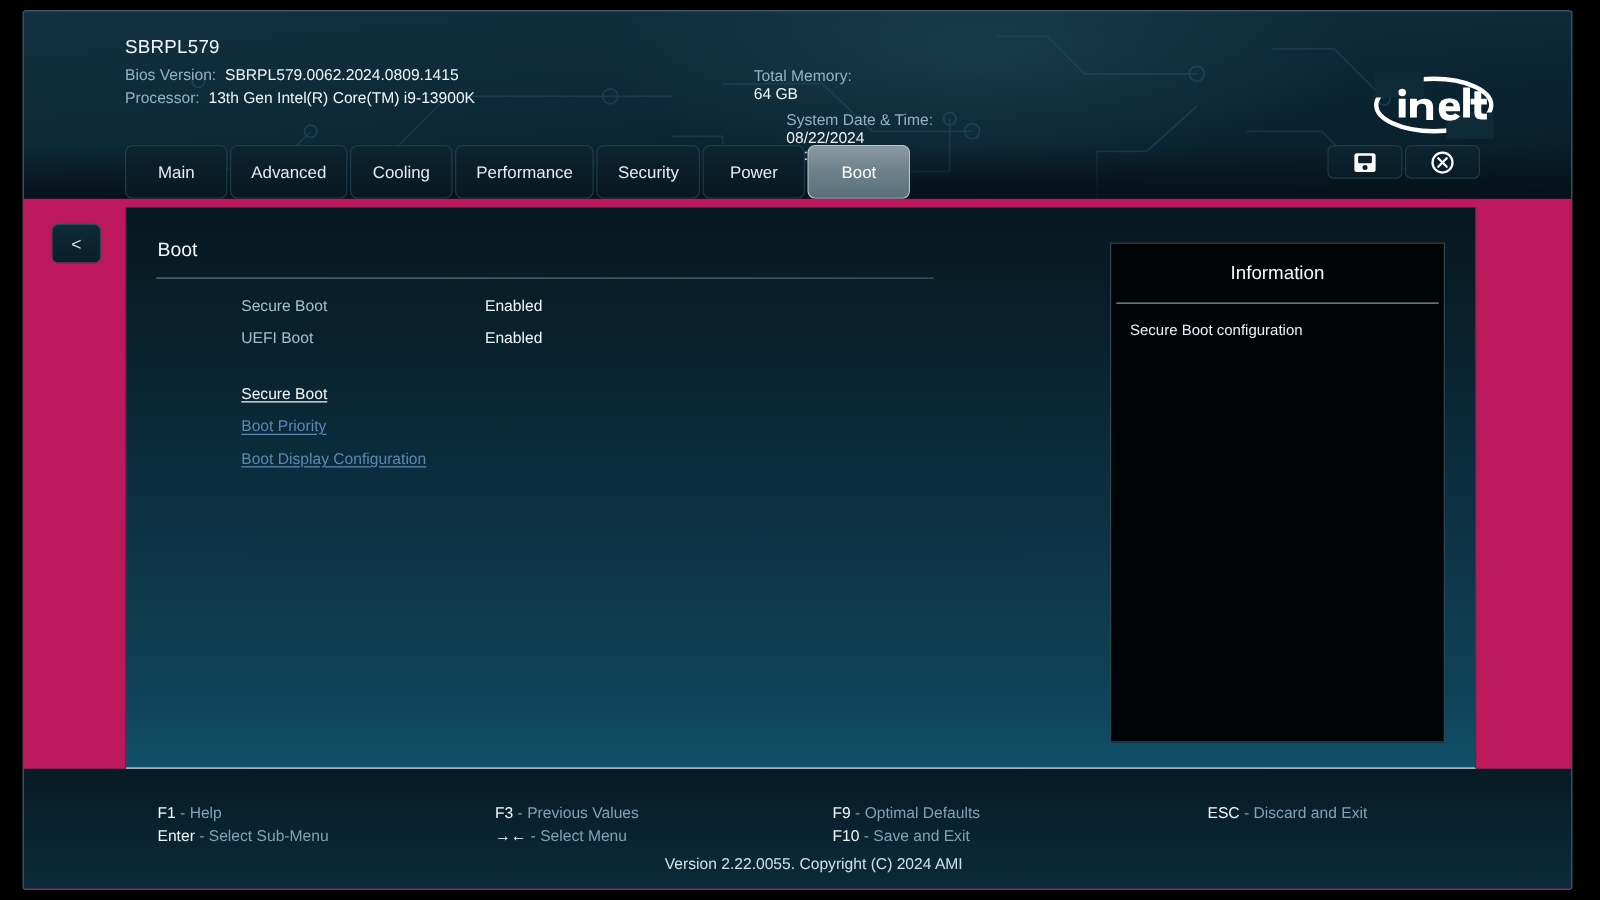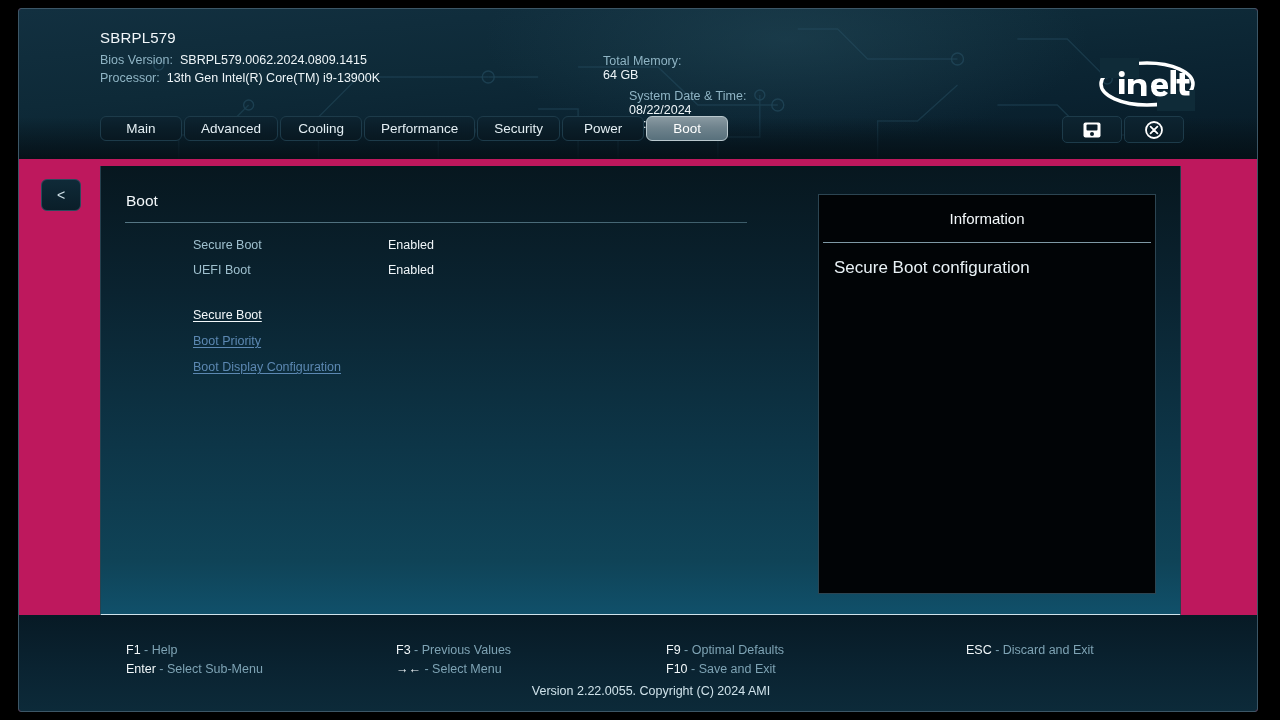--- a/index.html
+++ b/index.html
@@ -93,21 +93,21 @@
   
   #tab-bar {
     position: absolute;
     left: 81px; top: 107px;
     display: flex;
     align-items: center;
     gap: 2px;
     z-index: 5;
   }
   .tab {
-    height: 25px;
+    height: 43px;
     padding: 0 16px;
     min-width: 82px;
     display: flex;
     align-items: center;
     justify-content: center;
     border-radius: 6px;
     font-size: 13.5px;
     color: #e3eef3;
     background: linear-gradient(to bottom, #0d2431 0%, #0a1d28 50%, #081821 100%);
     border: 1px solid #1d3b4a;
@@ -215,21 +215,21 @@
     color: #5c88b2;
     cursor: pointer;
     width: fit-content;
   }
   .submenu-link.focused { color: #f3f8fa; }
 
   
   #info-panel {
     position: absolute;
     right: 24px; top: 28px;
-    width: 338px;
+    width: 268px;
     height: 400px;
     background: #010406;
     border: 1px solid #2c4插;
     border: 1px solid #2c4552;
   }
   #info-panel-title {
     height: 47px;
     display: flex;
     align-items: center;
     justify-content: center;
@@ -237,21 +237,21 @@
     font-size: 15px;
   }
   #info-panel-rule {
     height: 1px;
     margin: 0 4px;
     background: #7f99a5;
   }
   #info-panel-body {
     padding: 12px 15px;
     color: #e8f1f5;
-    font-size: 17px;
+    font-size: 12px;
     line-height: 1.5;
   }
 
   
   #footer {
     position: absolute;
     left: 0; bottom: 0;
     width: 100%;
     height: 96px;
     background: linear-gradient(to bottom, #071a25 0%, #0a2331 55%, #0c2a39 100%);

